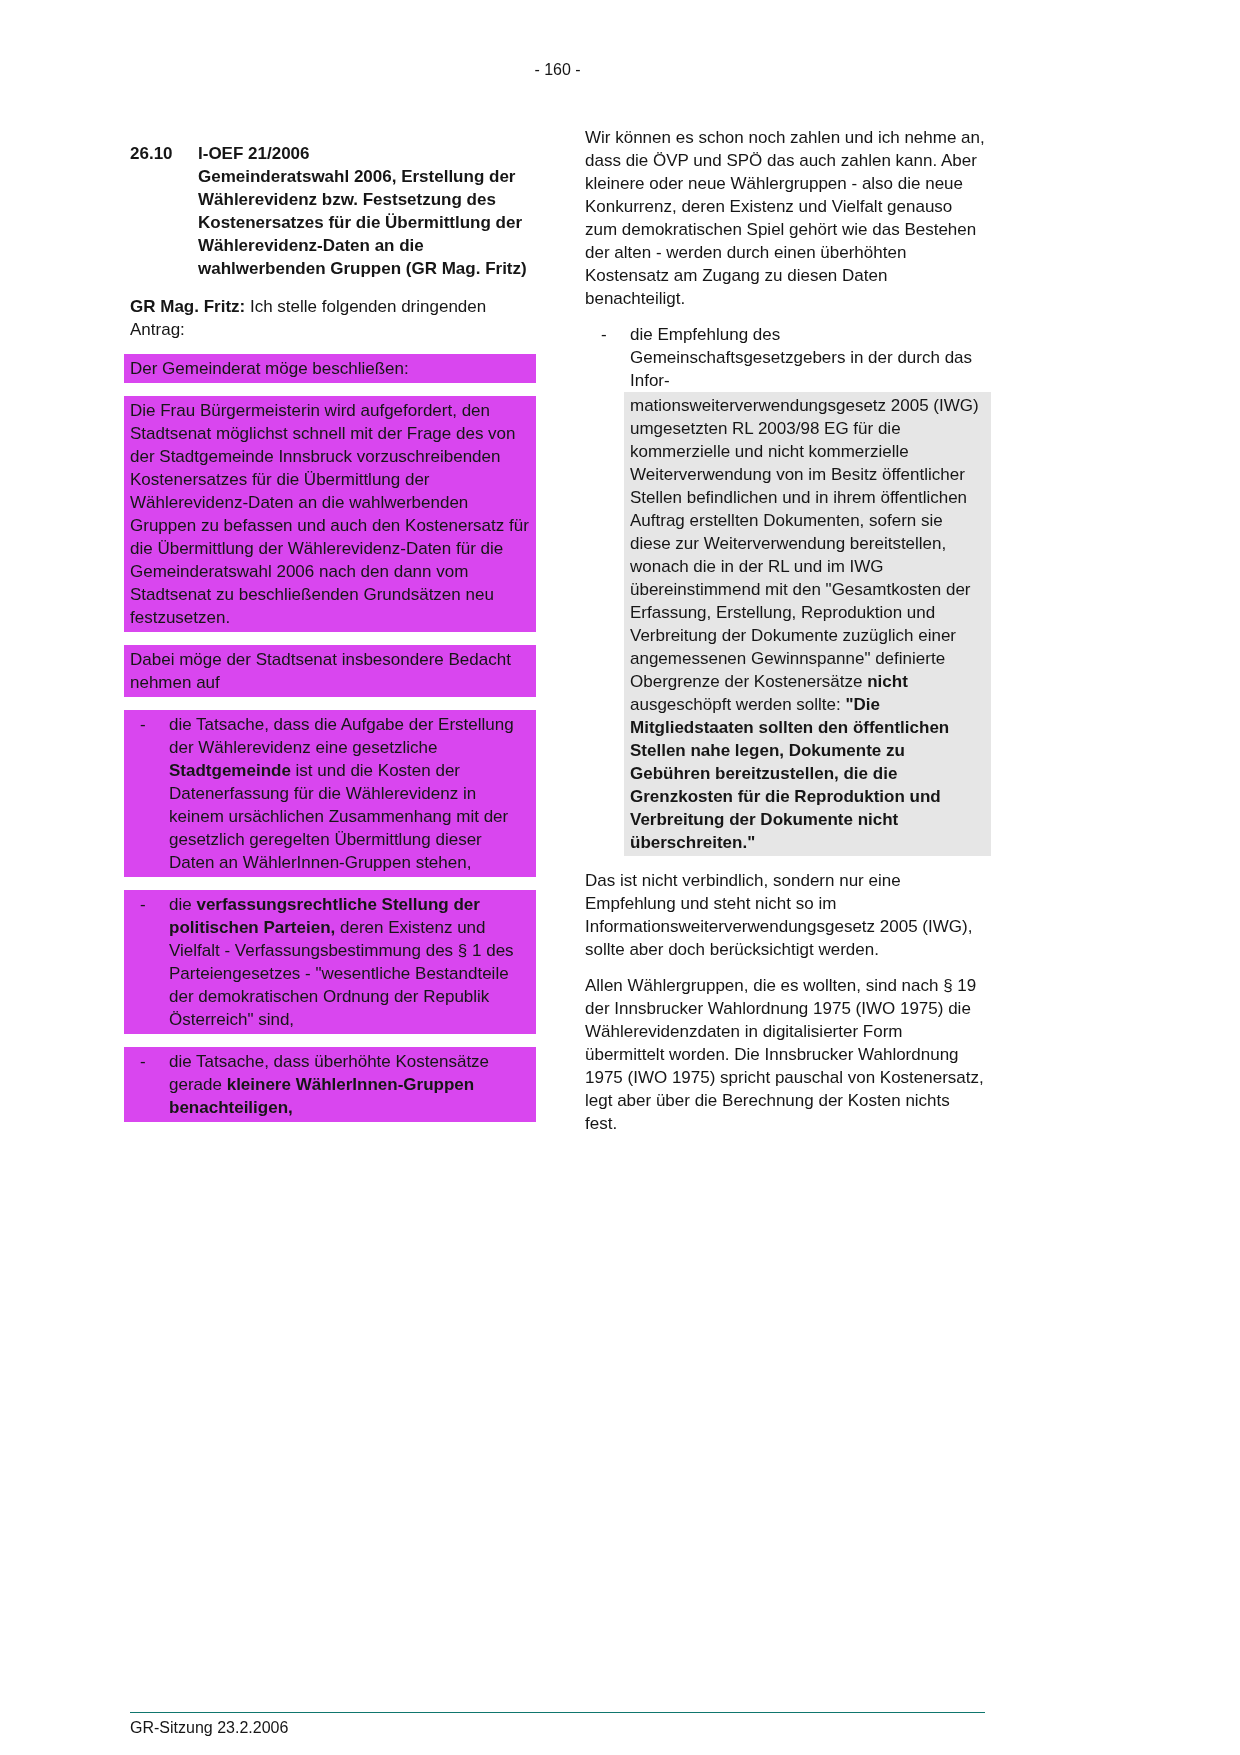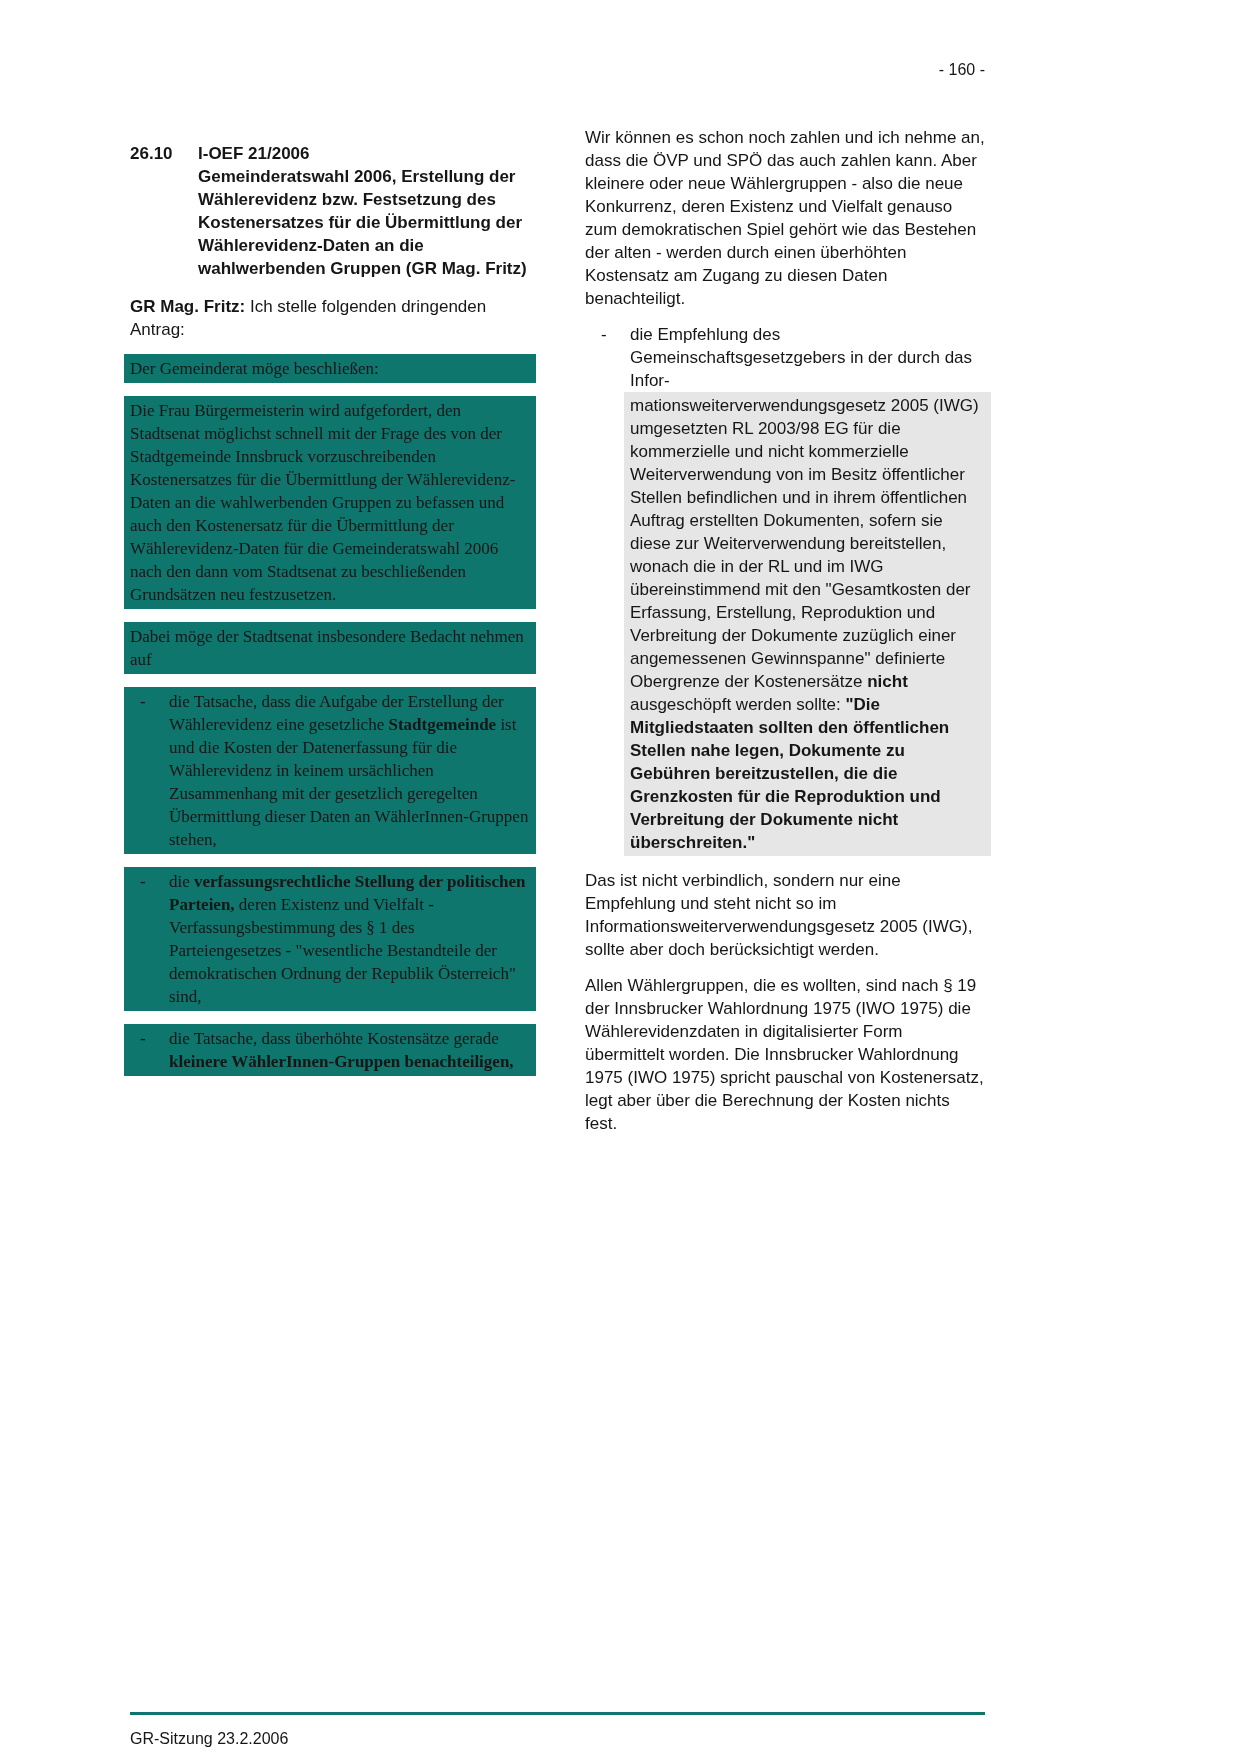--- a/index.html
+++ b/index.html
@@ -10,64 +10,63 @@
     font-family: "Liberation Sans", "DejaVu Sans", sans-serif;
     font-size: 17px;
     line-height: 23px;
     position: relative;
     overflow: hidden;
   }
   .page { position: absolute; inset: 0; }
   .page-number {
     position: absolute;
     top: 58px; left: 130px; width: 855px;
-    text-align: right;
+    text-align: center;
     font-size: 16px;
   }
   .content {
     position: absolute;
     top: 126px; left: 130px; width: 855px;
     display: flex;
   }
   .col { }
   .col.left { width: 400px; padding-top: 16px; }
   .col.right { width: 400px; margin-left: 55px; }
 
   .agenda-head { display: flex; font-weight: bold; }
   .agenda-num { width: 68px; flex: 0 0 68px; }
   .agenda-title { font-weight: bold; margin-left: 68px; margin-bottom: 15px; }
 
   .para { margin-bottom: 13px; }
   .bold { font-weight: bold; }
 
   .highlight {
-    background: #0f766e;
+    background: #d946ef;
     padding: 3px 6px;
     margin-left: -6px;
     margin-right: -6px;
     margin-bottom: 13px;
-    font-family: Liberation Serif, serif;
   }
 
   .bullet { position: relative; padding-left: 45px; margin-bottom: 13px; }
   .bullet .dash { position: absolute; left: 16px; top: 0; }
   .bullet.highlight { padding: 3px 6px 3px 45px; }
   .bullet.highlight .dash { top: 3px; left: 16px; }
 
   .inner-highlight {
     background: #e6e6e6;
     padding: 2px 6px;
     margin: 0 -6px;
   }
 
   .footer {
     position: absolute;
     left: 130px; top: 1712px; width: 855px;
-    border-top: 3px solid #0f766e;
-    padding-top: 12px;
+    border-top: 1px solid #0f766e;
+    padding-top: 3px;
     font-size: 16px;
   }
 </style>
 </head>
 <body>
 
 <div class="page">
 
   <div class="page-number">- 160 -</div>
 

